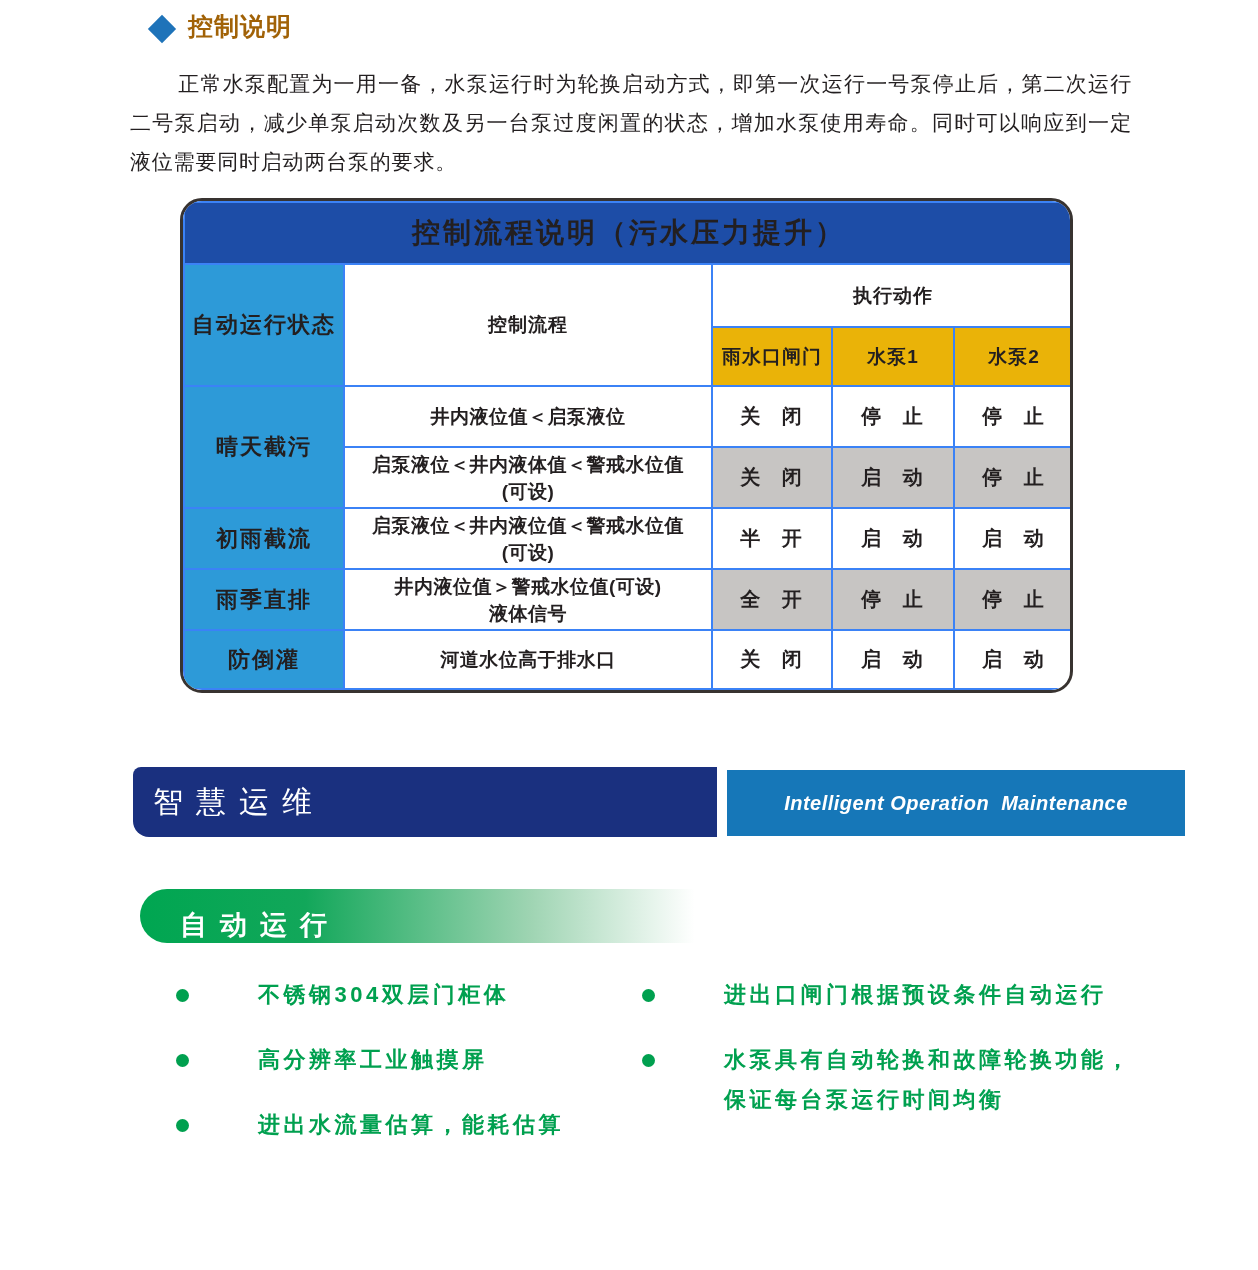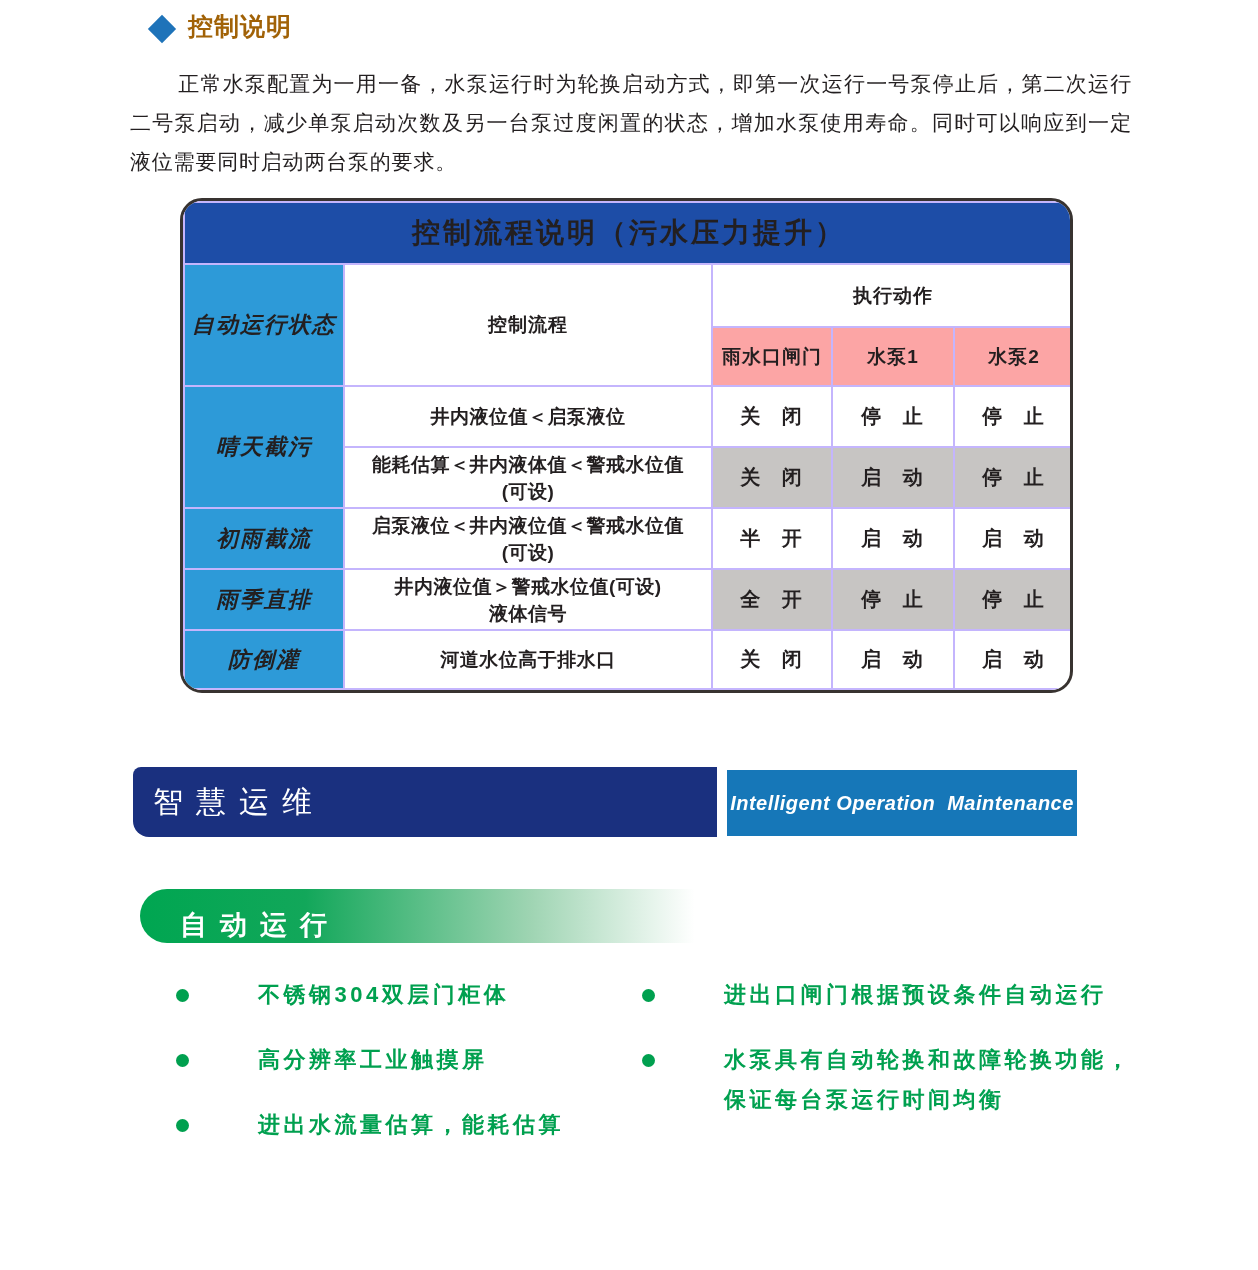--- a/index.html
+++ b/index.html
@@ -55,21 +55,21 @@
     border-radius: 22px;
     overflow: hidden;
     background: #fff;
   }
   .flow-table {
     width: 100%;
     border-collapse: collapse;
     table-layout: fixed;
   }
   .flow-table td {
-    border: 2px solid #c4b5fd;
+    border: 2px solid #3b82f6;
     text-align: center;
     vertical-align: middle;
     font-weight: bold;
     color: #231f20;
     padding: 2px 4px;
   }
   .row-title    { height: 62px; }
   .row-hdr-a    { height: 63px; }
   .row-hdr-b    { height: 59px; }
   .row-body     { height: 61px; }
@@ -79,25 +79,24 @@
     background: #1d4da7;
     color: #ffffff;
     font-size: 28px;
     letter-spacing: 3px;
   }
   .cell-status {
     background: #2d9ad8;
     color: #ffffff;
     font-size: 22px;
     letter-spacing: 2px;
-    font-style: italic;
   }
   .cell-hdr { font-size: 19px; letter-spacing: 1px; }
   .cell-sub {
-    background: #fca5a5;
+    background: #eab308;
     font-size: 19px;
     letter-spacing: 1px;
   }
   .cell-process { font-size: 19px; line-height: 27px; letter-spacing: 0.5px; }
   .cell-action  { font-size: 20px; word-spacing: 12px; letter-spacing: 2px; margin-left: 48px; }
   .shade { background: #c7c5c3; }
 
   
   .navy-banner {
     position: absolute;
@@ -107,21 +106,21 @@
     border-radius: 8px 0 0 16px;
     display: flex; align-items: center;
     padding-left: 20px;
     color: #ffffff;
     font-size: 30px;
     letter-spacing: 13px;
   }
   .blue-banner {
     position: absolute;
     left: 727px; top: 770px;
-    width: 350px; height: 66px;
+    width: 458px; height: 66px;
     background: #1677b8;
     display: flex; align-items: center; justify-content: center;
     color: #ffffff;
     font-size: 20px;
     font-weight: bold;
     font-style: italic;
     letter-spacing: 0.5px;
     white-space: pre;
   }
 
@@ -202,21 +201,21 @@
           <td class="cell-process">
             <div>井内液位值＜启泵液位</div>
           </td>
           <td class="cell-action">关 闭</td>
           <td class="cell-action">停 止</td>
           <td class="cell-action">停 止</td>
         </tr>
 
         <tr class="row-body">
           <td class="cell-process">
-            <div>能耗估算＜井内液体值＜警戒水位值</div>
+            <div>启泵液位＜井内液体值＜警戒水位值</div>
             <div>(可设)</div>
           </td>
           <td class="cell-action shade">关 闭</td>
           <td class="cell-action shade">启 动</td>
           <td class="cell-action shade">停 止</td>
         </tr>
 
         <tr class="row-body">
           <td class="cell-status">初雨截流</td>
           <td class="cell-process">

